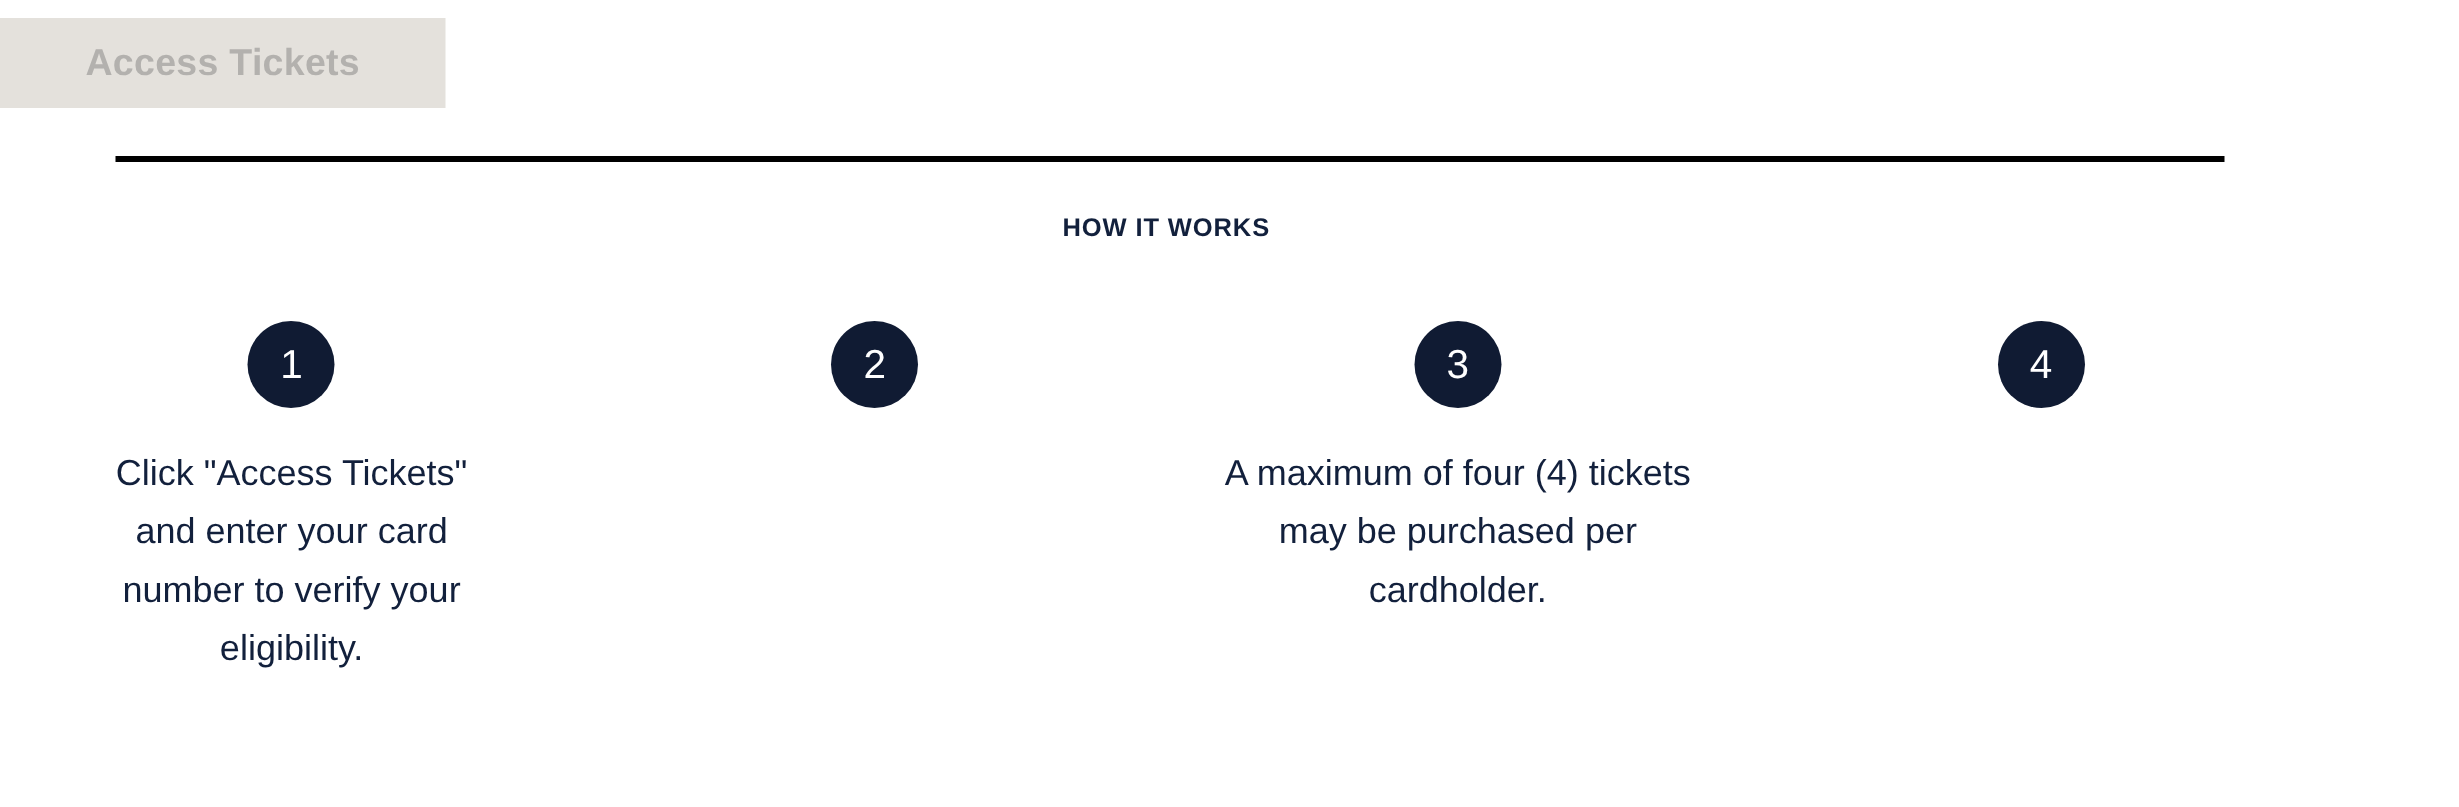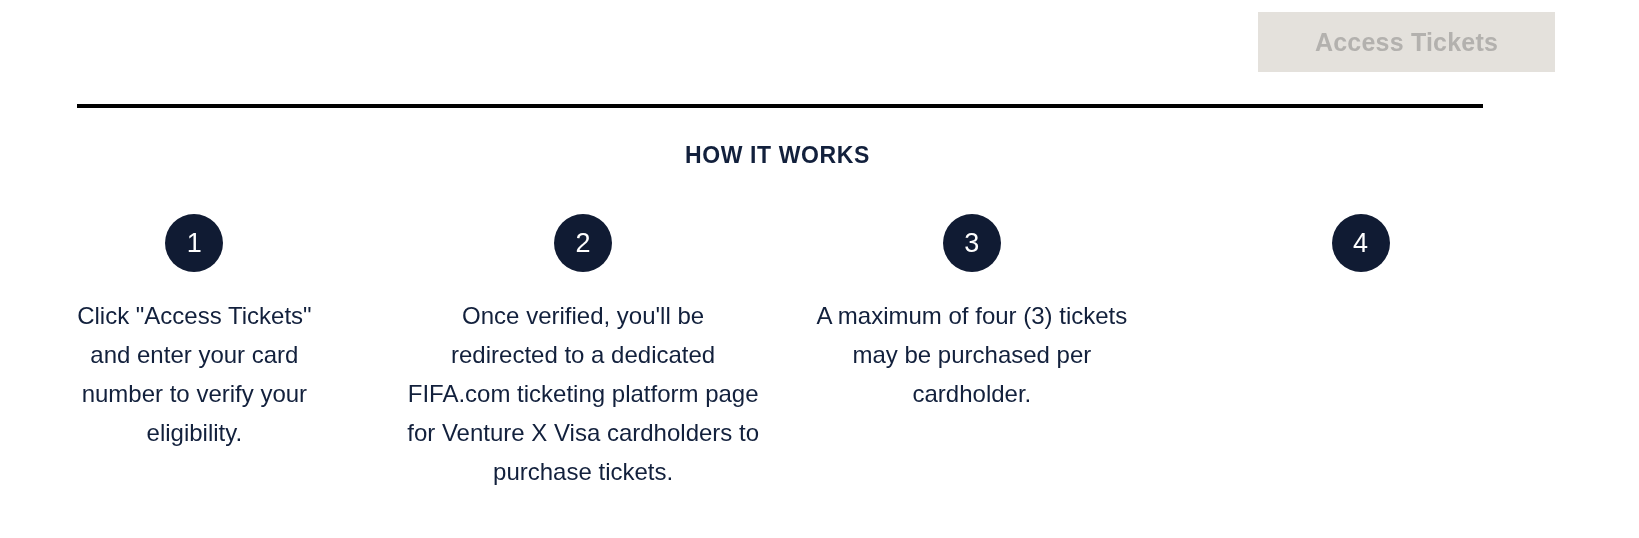--- a/index.html
+++ b/index.html
@@ -22,21 +22,21 @@
     box-sizing: border-box;
   }
 
   
   .cta-wrap {
     position: absolute;
     left: 0;
     top: 12px;
     width: 1555px;
     display: flex;
-    justify-content: flex-end;
+    justify-content: flex-start;
   }
   .cta-button {
     display: inline-flex;
     align-items: center;
     justify-content: center;
     min-width: 297px;
     height: 60px;
     padding: 0 28px;
     box-sizing: border-box;
     background: #E4E1DC;
@@ -61,21 +61,21 @@
     background: #000000;
   }
 
   
   .section-heading {
     position: absolute;
     left: 0;
     top: 142px;
     width: 1555px;
     text-align: center;
-    font-size: 23px;
+    font-size: 17px;
     font-weight: bold;
     letter-spacing: 0.6px;
     color: #12203C;
   }
 
   
   .steps {
     position: absolute;
     left: 0;
     top: 214px;
@@ -133,26 +133,25 @@
 
   <div class="steps">
 
     <div class="step step-1">
       <div class="step-badge">1</div>
       <div class="step-text">Click "Access Tickets" and enter your card number to verify your eligibility.</div>
     </div>
 
     <div class="step step-2">
       <div class="step-badge">2</div>
-      <div class="step-text">Once verified, you'll be redirected to a dedicated FIFA.com ticketing platform page for Venture X Visa cardholders to purchase tickets.</div>
     </div>
 
     <div class="step step-3">
       <div class="step-badge">3</div>
-      <div class="step-text">A maximum of four (3) tickets may be purchased per cardholder.</div>
+      <div class="step-text">A maximum of four (4) tickets may be purchased per cardholder.</div>
     </div>
 
     <div class="step step-4">
       <div class="step-badge">4</div>
     </div>
 
   </div>
 
 </div>
 

